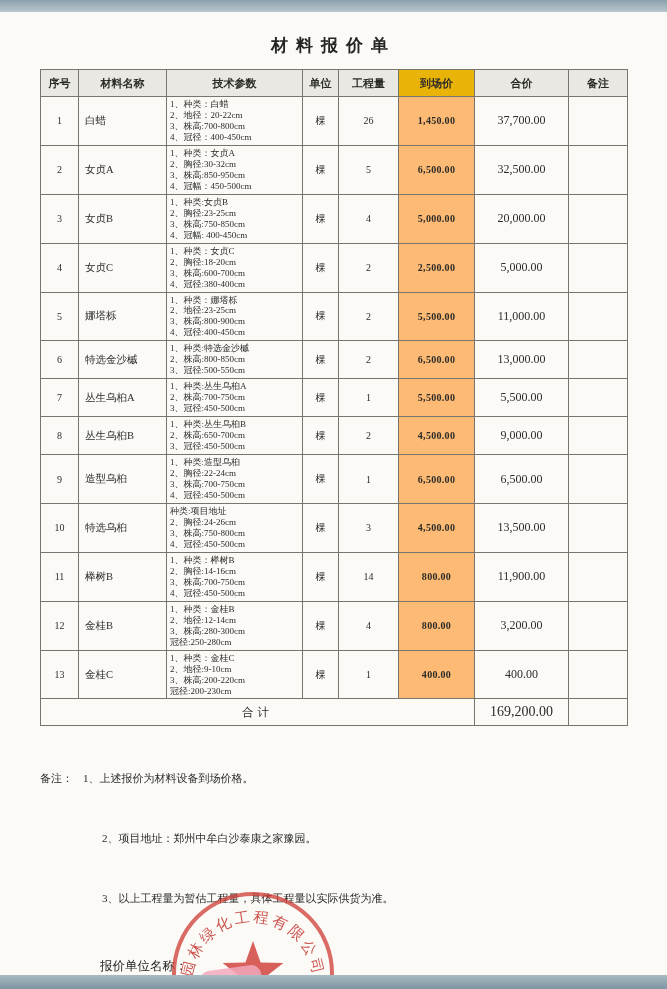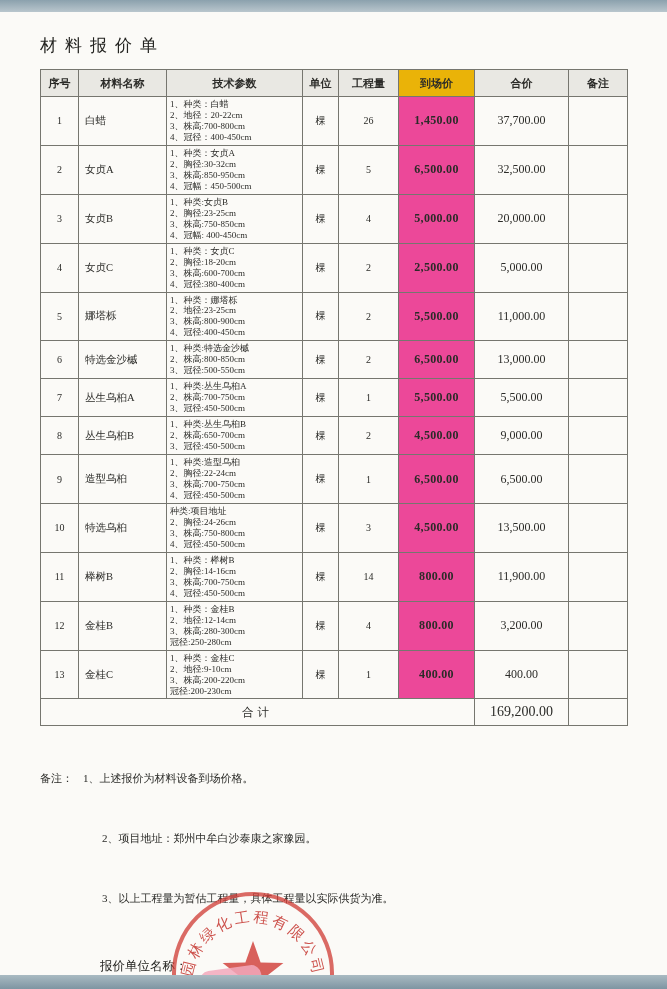--- a/index.html
+++ b/index.html
@@ -14,23 +14,23 @@
   .strip { position: absolute; left: 0; right: 0; }
   .strip.top { top: 0; height: 12px; background: linear-gradient(#8ba1ad, #b9c6cd); }
   .strip.bottom { bottom: 0; height: 14px; background: linear-gradient(#a9bac2, #7e95a2); }
   .paper {
     position: absolute; top: 12px; bottom: 14px; left: 0; right: 0;
     background: #fbfaf7;
     padding: 14px 40px 0 40px;
     overflow: hidden;
   }
   .title {
-    text-align: left;
+    text-align: center;
     font-size: 17px;
-    font-weight: 400;
+    font-weight: 700;
     letter-spacing: 8px;
     margin: 8px 0 12px 0;
     color: #242421;
   }
   table.quote {
     width: 587px;
     border-collapse: collapse;
     table-layout: fixed;
     font-size: 10px;
     padding-left: 32px;
@@ -44,23 +44,23 @@
     font-size: 11px;
     font-weight: 700;
     height: 27px;
     text-align: center;
   }
   thead th.c-price { background: #eab308; }
   td.c-no, td.c-unit, td.c-qty { text-align: center; }
   td.c-name { padding-left: 6px; font-size: 10.5px; }
   td.c-params { font-size: 9px; line-height: 1.22; padding: 2px 3px; }
   td.c-price {
-    background: #ec4899;
+    background: #fdba74;
     font-weight: 700;
-    font-size: 12px;
+    font-size: 10px;
     text-align: center;
     letter-spacing: .3px;
   }
   td.c-total { text-align: center; font-size: 12px; }
   tfoot td { height: 27px; }
   td.total-label { text-align: center; font-size: 11.5px; letter-spacing: 4px; }
   td.total-value { text-align: center; font-size: 14px; }
   .notes { margin-top: 16px; font-size: 11px; color: #2b2b28; }
   .note-line { margin-bottom: 16px; margin-top: 45px; }
   .note-line .note-label { margin-right: 10px; }

